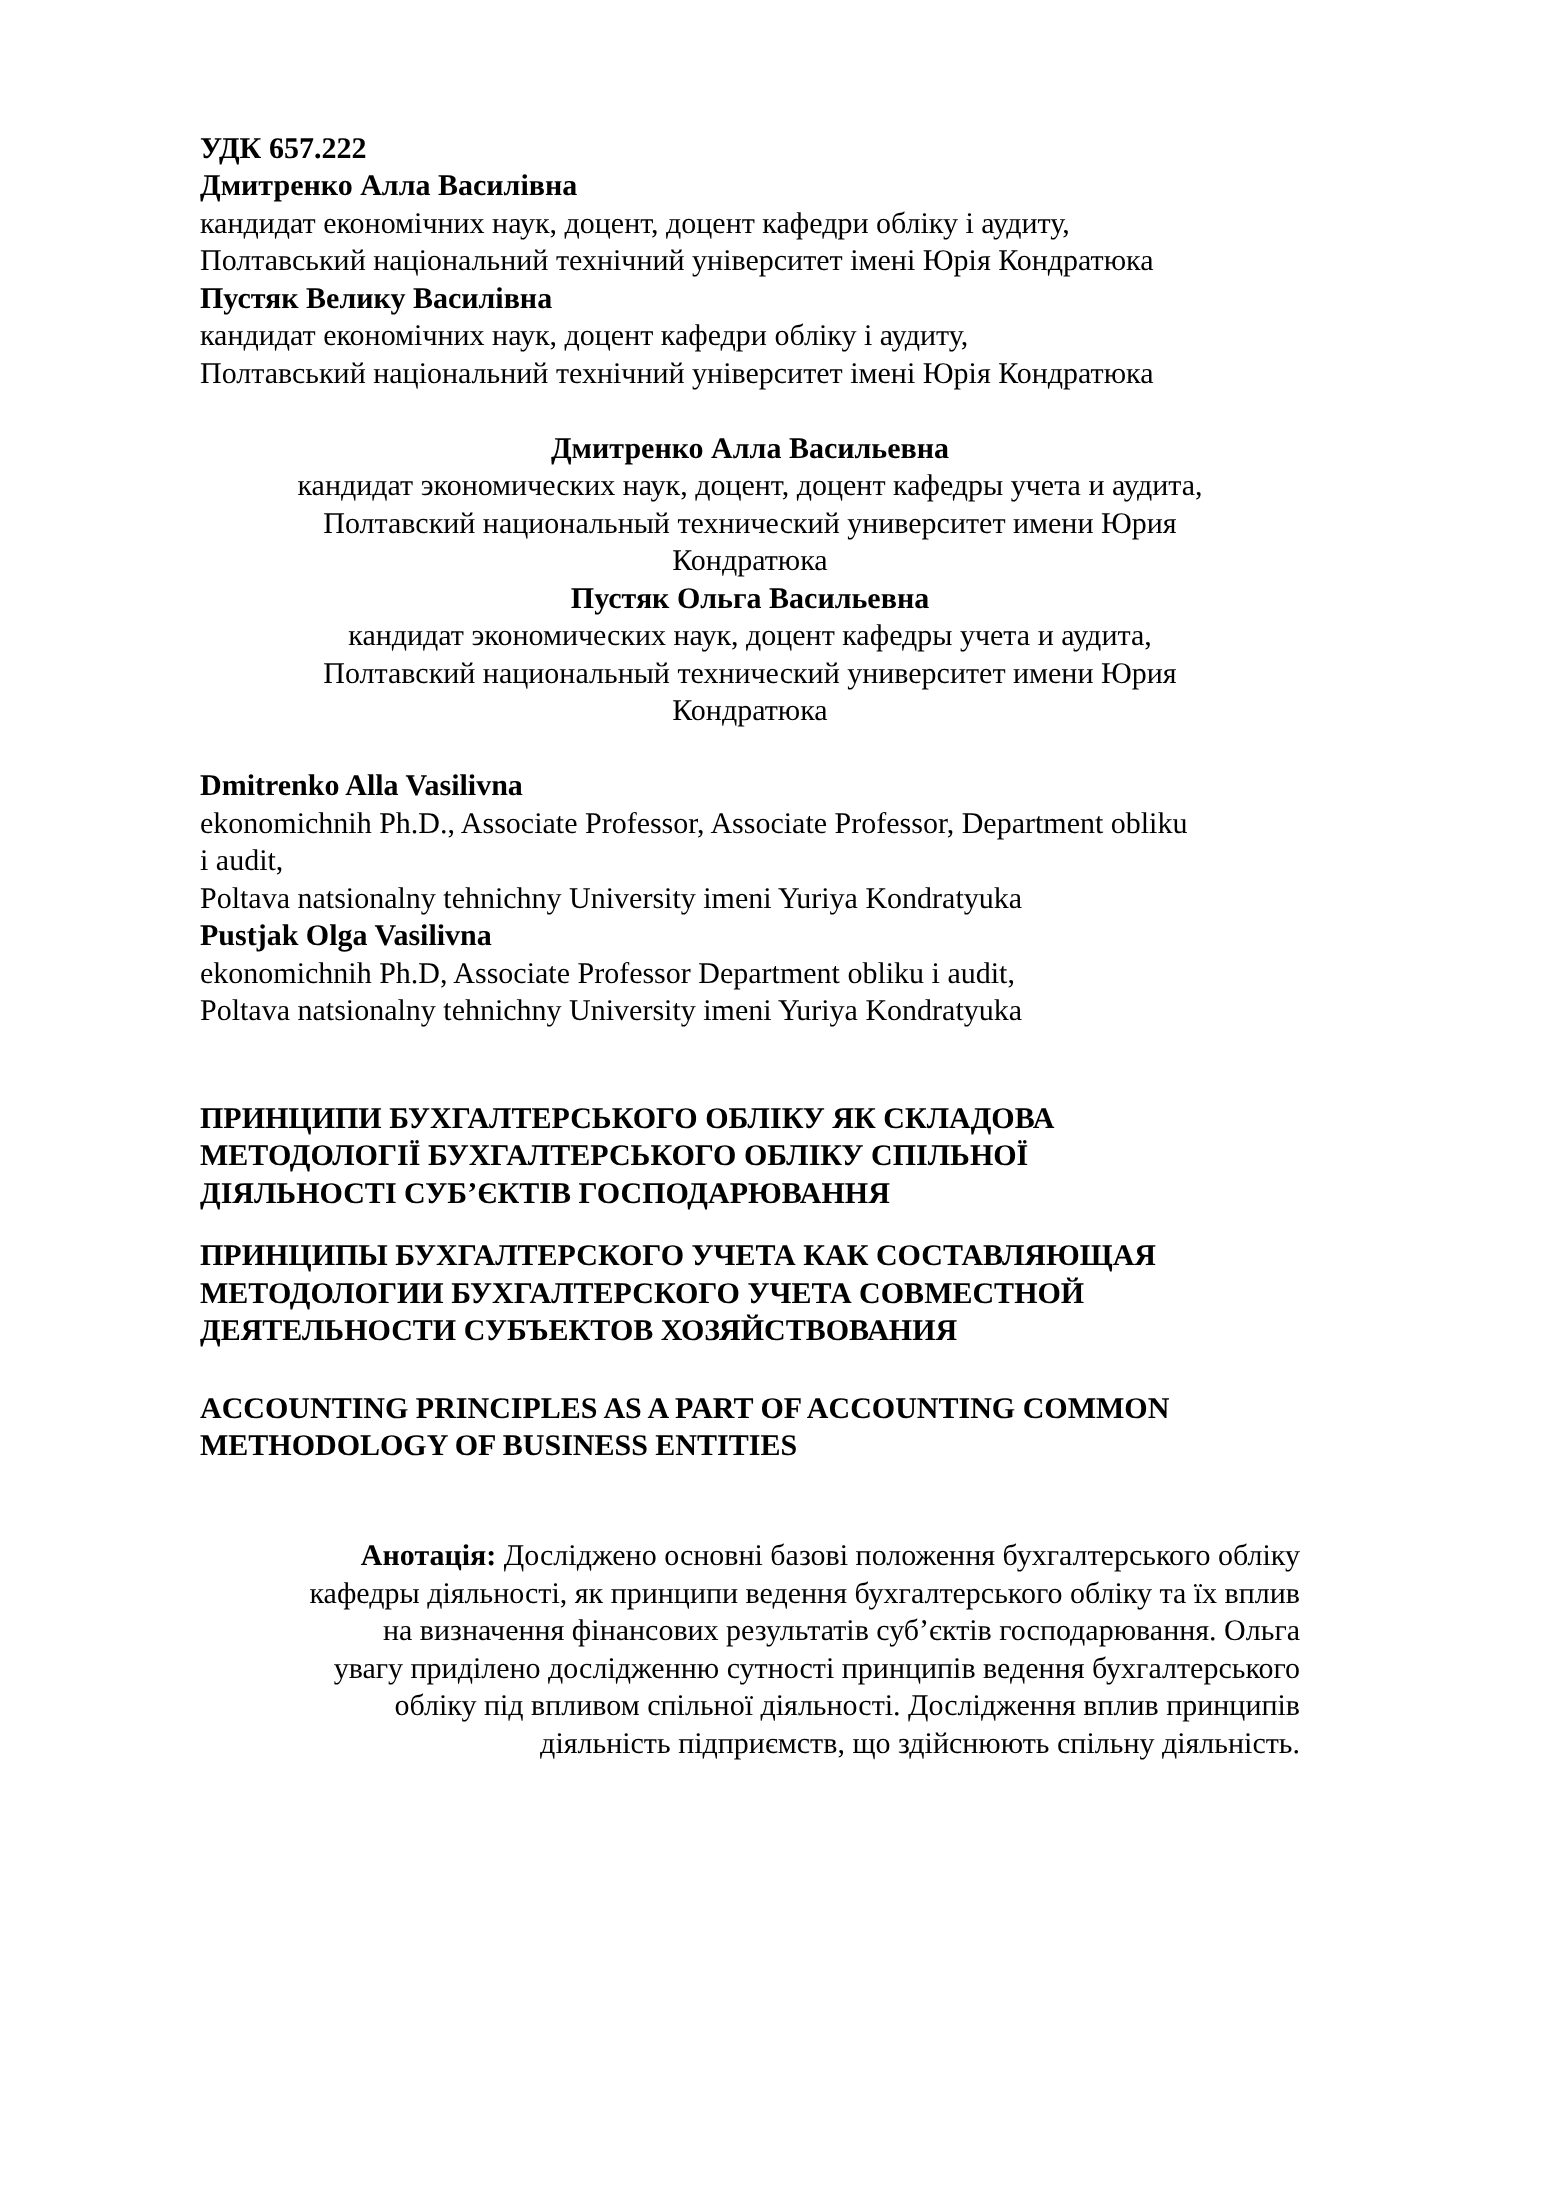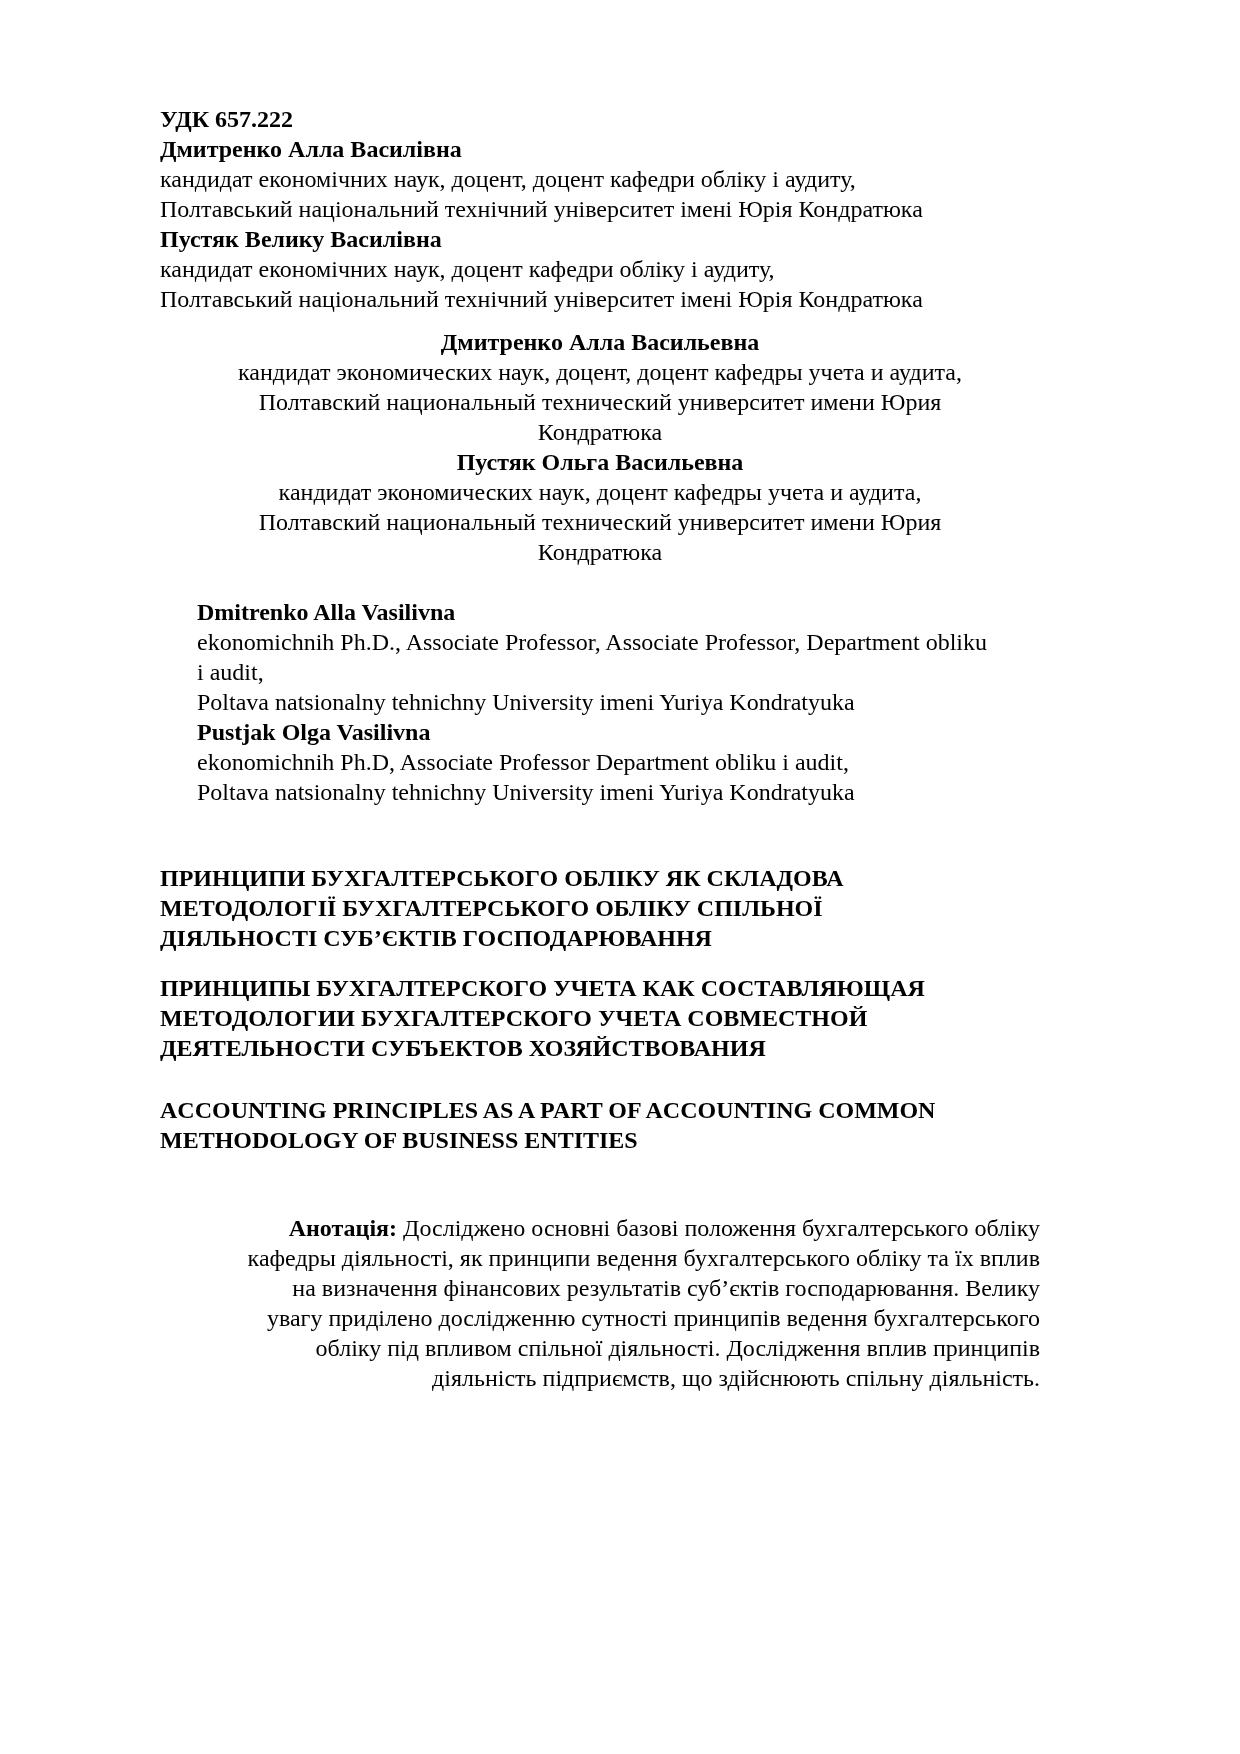--- a/index.html
+++ b/index.html
@@ -15,23 +15,23 @@
   }
   .page {
     width: 1240px;
     height: 1754px;
     padding: 104px 200px 0 160px;
     background: #ffffff;
   }
   .line { line-height: 30px; white-space: nowrap; }
   .wrapline { line-height: 30px; }
   .bold { font-weight: bold; }
-  .block-authors-uk { margin-bottom: 13px; }
+  .block-authors-uk { margin-bottom: 30px; }
   .block-authors-ru { margin-bottom: 30px; text-align: center; }
-  .block-authors-en { margin-bottom: 56px; margin-left: 37px; }
+  .block-authors-en { margin-bottom: 56px; }
   .block-title-uk { margin-bottom: 20px; }
   .block-title-ru { margin-bottom: 32px; }
   .block-title-en { margin-bottom: 58px; }
   .block-abstract { margin-bottom: 0; text-align: right; }
 </style>
 </head>
 <body>
 
 <div class="page">
 
@@ -79,19 +79,19 @@
   </div>
 
   <div class="block-title-en">
     <div class="line bold">ACCOUNTING PRINCIPLES AS A PART OF ACCOUNTING COMMON</div>
     <div class="line bold">METHODOLOGY OF BUSINESS ENTITIES</div>
   </div>
 
   <div class="block-abstract">
     <div class="wrapline"><span class="bold">Анотація:</span> <span>Досліджено основні базові положення бухгалтерського обліку</span></div>
     <div class="line">кафедры діяльності, як принципи ведення бухгалтерського обліку та їх вплив</div>
-    <div class="line">на визначення фінансових результатів суб’єктів господарювання. Велику</div>
+    <div class="line">на визначення фінансових результатів суб’єктів господарювання. Ольга</div>
     <div class="line">увагу приділено дослідженню сутності принципів ведення бухгалтерського</div>
     <div class="line">обліку під впливом спільної діяльності. Дослідження вплив принципів</div>
     <div class="line">діяльність підприємств, що здійснюють спільну діяльність.</div>
   </div>
 
 </div>
 
 </body></html>

